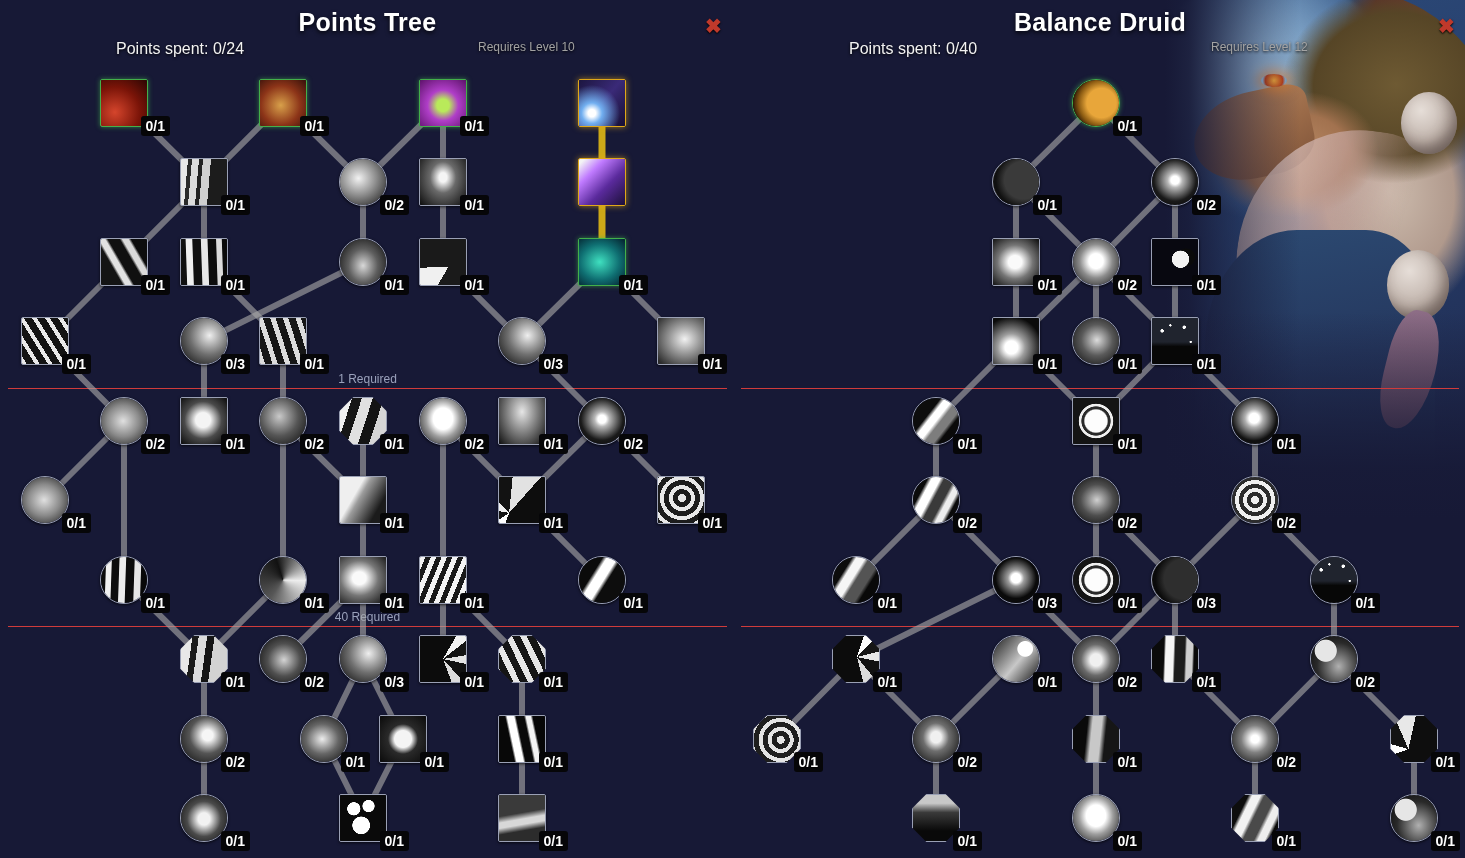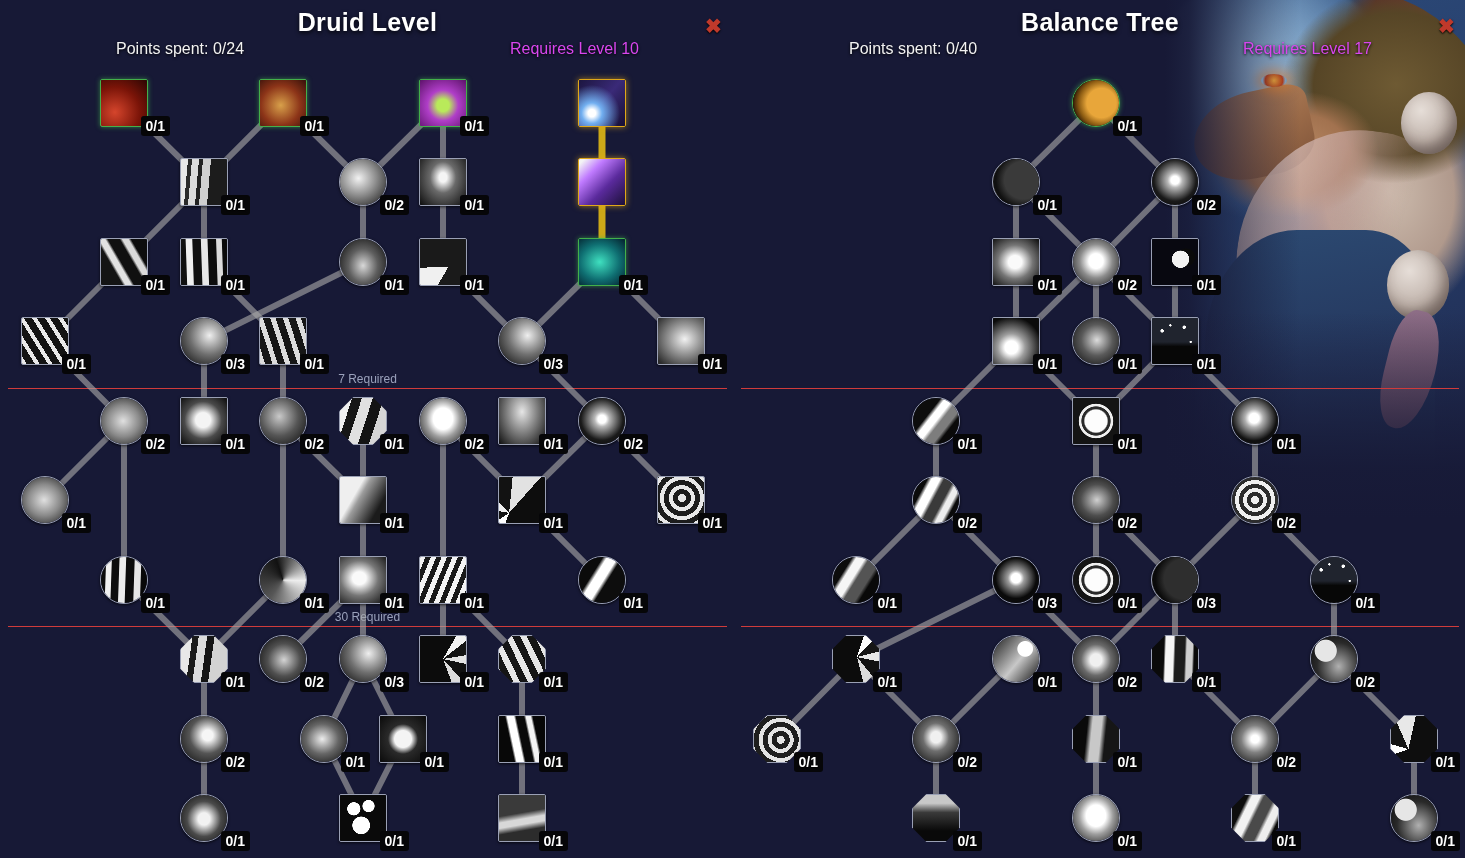--- a/index.html
+++ b/index.html
@@ -91,21 +91,21 @@
     position:absolute;top:8px;left:0;right:0;text-align:center;
     font-size:25px;font-weight:bold;color:#ffffff;letter-spacing:.3px;
     text-shadow:0 2px 4px rgba(0,0,0,.8);
   }
   .points{
     position:absolute;top:40px;left:116px;
     font-size:16px;color:#f2f2f2;text-shadow:0 1px 3px #000;
   }
   .panel.right .points{left:114px;}
   .req-level{
-    position:absolute;top:40px;font-size:16px;color:#d946ef;text-shadow:0 1px 3px #000;margin-left:32px;
+    position:absolute;top:40px;font-size:12px;color:#a3a3a3;text-shadow:0 1px 3px #000;
   }
   .panel.left .req-level{left:478px;}
   .panel.right .req-level{left:476px;}
   .close-x{
     position:absolute;top:16px;font-size:20px;font-weight:bold;color:#c0392b;
     cursor:pointer;line-height:1;text-shadow:0 1px 2px #000;
   }
   .panel.left .close-x{left:705px;}
   .panel.right .close-x{left:703px;}
 
@@ -158,29 +158,29 @@
       <div class="mane"></div>
     <div class="chest"></div>
       <div class="orbA"></div>
       <div class="orbB"></div>
     <div class="staff"></div>
       <div class="fade"></div>
       <div class="fadev"></div>
   </div>
 
   <div class="panel left">
-      <div class="tree-title">Druid Level</div>
+      <div class="tree-title">Points Tree</div>
       <div class="points">Points spent: 0/24</div>
       <div class="req-level">Requires Level 10</div>
       <div class="close-x">✖</div>
       <div class="divider" style="top: 388px;">
-        <div class="lbl">7 Required</div>
+        <div class="lbl">1 Required</div>
       </div>
       <div class="divider" style="top: 626px;">
-        <div class="lbl">30 Required</div>
+        <div class="lbl">40 Required</div>
       </div>
       <svg class="links" width="735" height="858">
         <line x1="124" y1="103" x2="204" y2="182" stroke="#a8a8a8" stroke-width="6" stroke-linecap="round" opacity="0.62"></line>
         <line x1="283" y1="103" x2="204" y2="182" stroke="#a8a8a8" stroke-width="6" stroke-linecap="round" opacity="0.62"></line>
         <line x1="283" y1="103" x2="363" y2="182" stroke="#a8a8a8" stroke-width="6" stroke-linecap="round" opacity="0.62"></line>
         <line x1="443" y1="103" x2="363" y2="182" stroke="#a8a8a8" stroke-width="6" stroke-linecap="round" opacity="0.62"></line>
         <line x1="443" y1="103" x2="443" y2="182" stroke="#a8a8a8" stroke-width="6" stroke-linecap="round" opacity="0.62"></line>
         <line x1="602" y1="103" x2="602" y2="182" stroke="#d6b017" stroke-width="7" stroke-linecap="round" opacity="0.95"></line>
         <line x1="602" y1="182" x2="602" y2="262" stroke="#d6b017" stroke-width="7" stroke-linecap="round" opacity="0.95"></line>
         <line x1="204" y1="182" x2="124" y2="262" stroke="#a8a8a8" stroke-width="6" stroke-linecap="round" opacity="0.62"></line>
@@ -492,23 +492,23 @@
         <div class="badge">0/1</div>
       </div>
       <div class="node shape-square" style="left: 498px; top: 794px;">
         <div class="frame">
           <div class="img" style="background: linear-gradient(170deg, rgb(58, 58, 58) 0px, rgb(58, 58, 58) 40%, rgb(216, 216, 216) 52%, rgb(216, 216, 216) 62%, rgb(44, 44, 44) 74%, rgb(44, 44, 44) 100%) 0% 0% / cover;"></div>
         </div>
         <div class="badge">0/1</div>
       </div>
     </div>
   <div class="panel right">
-      <div class="tree-title">Balance Tree</div>
+      <div class="tree-title">Balance Druid</div>
       <div class="points">Points spent: 0/40</div>
-      <div class="req-level">Requires Level 17</div>
+      <div class="req-level">Requires Level 12</div>
       <div class="close-x">✖</div>
       <div class="divider" style="top: 388px;"></div>
       <div class="divider" style="top: 626px;"></div>
       <svg class="links" width="730" height="858">
         <line x1="361" y1="103" x2="281" y2="182" stroke="#a8a8a8" stroke-width="6" stroke-linecap="round" opacity="0.62"></line>
         <line x1="361" y1="103" x2="440" y2="182" stroke="#a8a8a8" stroke-width="6" stroke-linecap="round" opacity="0.62"></line>
         <line x1="281" y1="182" x2="281" y2="262" stroke="#a8a8a8" stroke-width="6" stroke-linecap="round" opacity="0.62"></line>
         <line x1="281" y1="182" x2="361" y2="262" stroke="#a8a8a8" stroke-width="6" stroke-linecap="round" opacity="0.62"></line>
         <line x1="440" y1="182" x2="361" y2="262" stroke="#a8a8a8" stroke-width="6" stroke-linecap="round" opacity="0.62"></line>
         <line x1="440" y1="182" x2="440" y2="262" stroke="#a8a8a8" stroke-width="6" stroke-linecap="round" opacity="0.62"></line>

